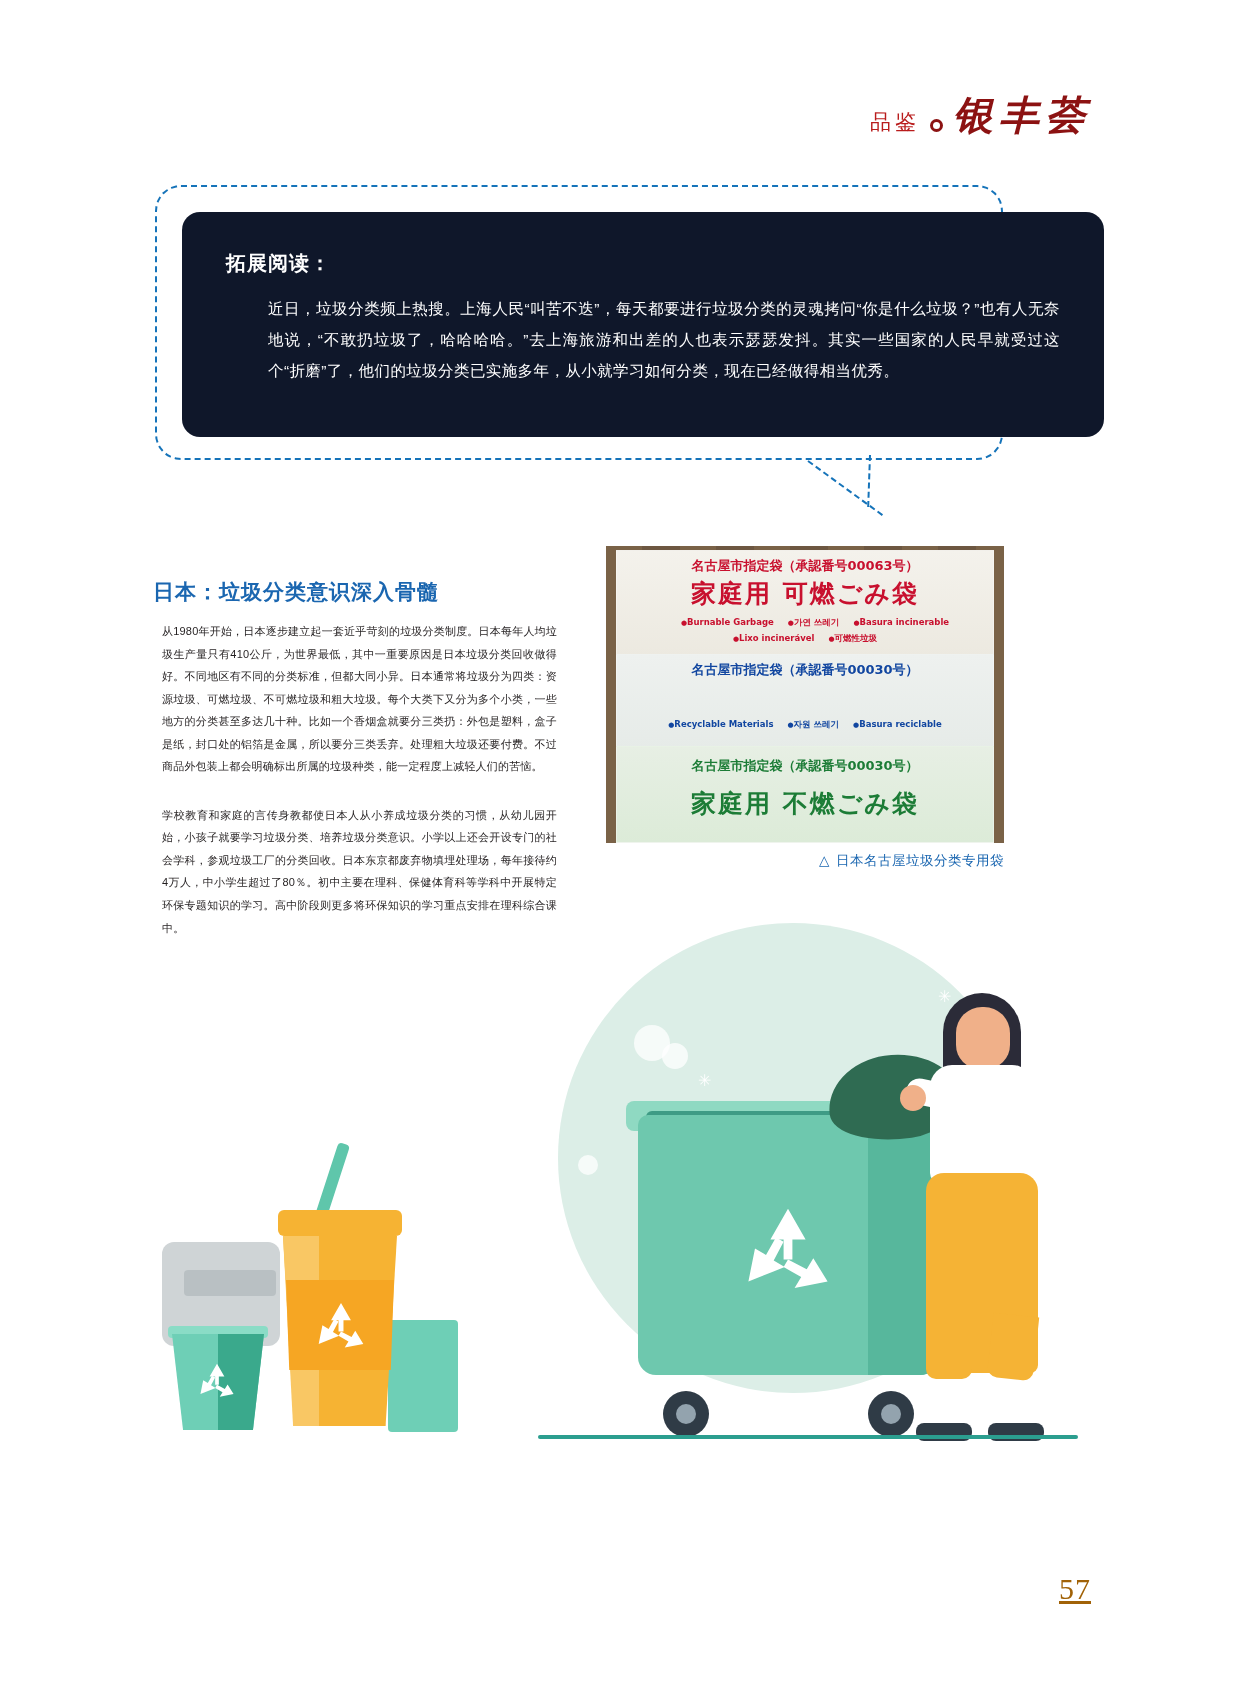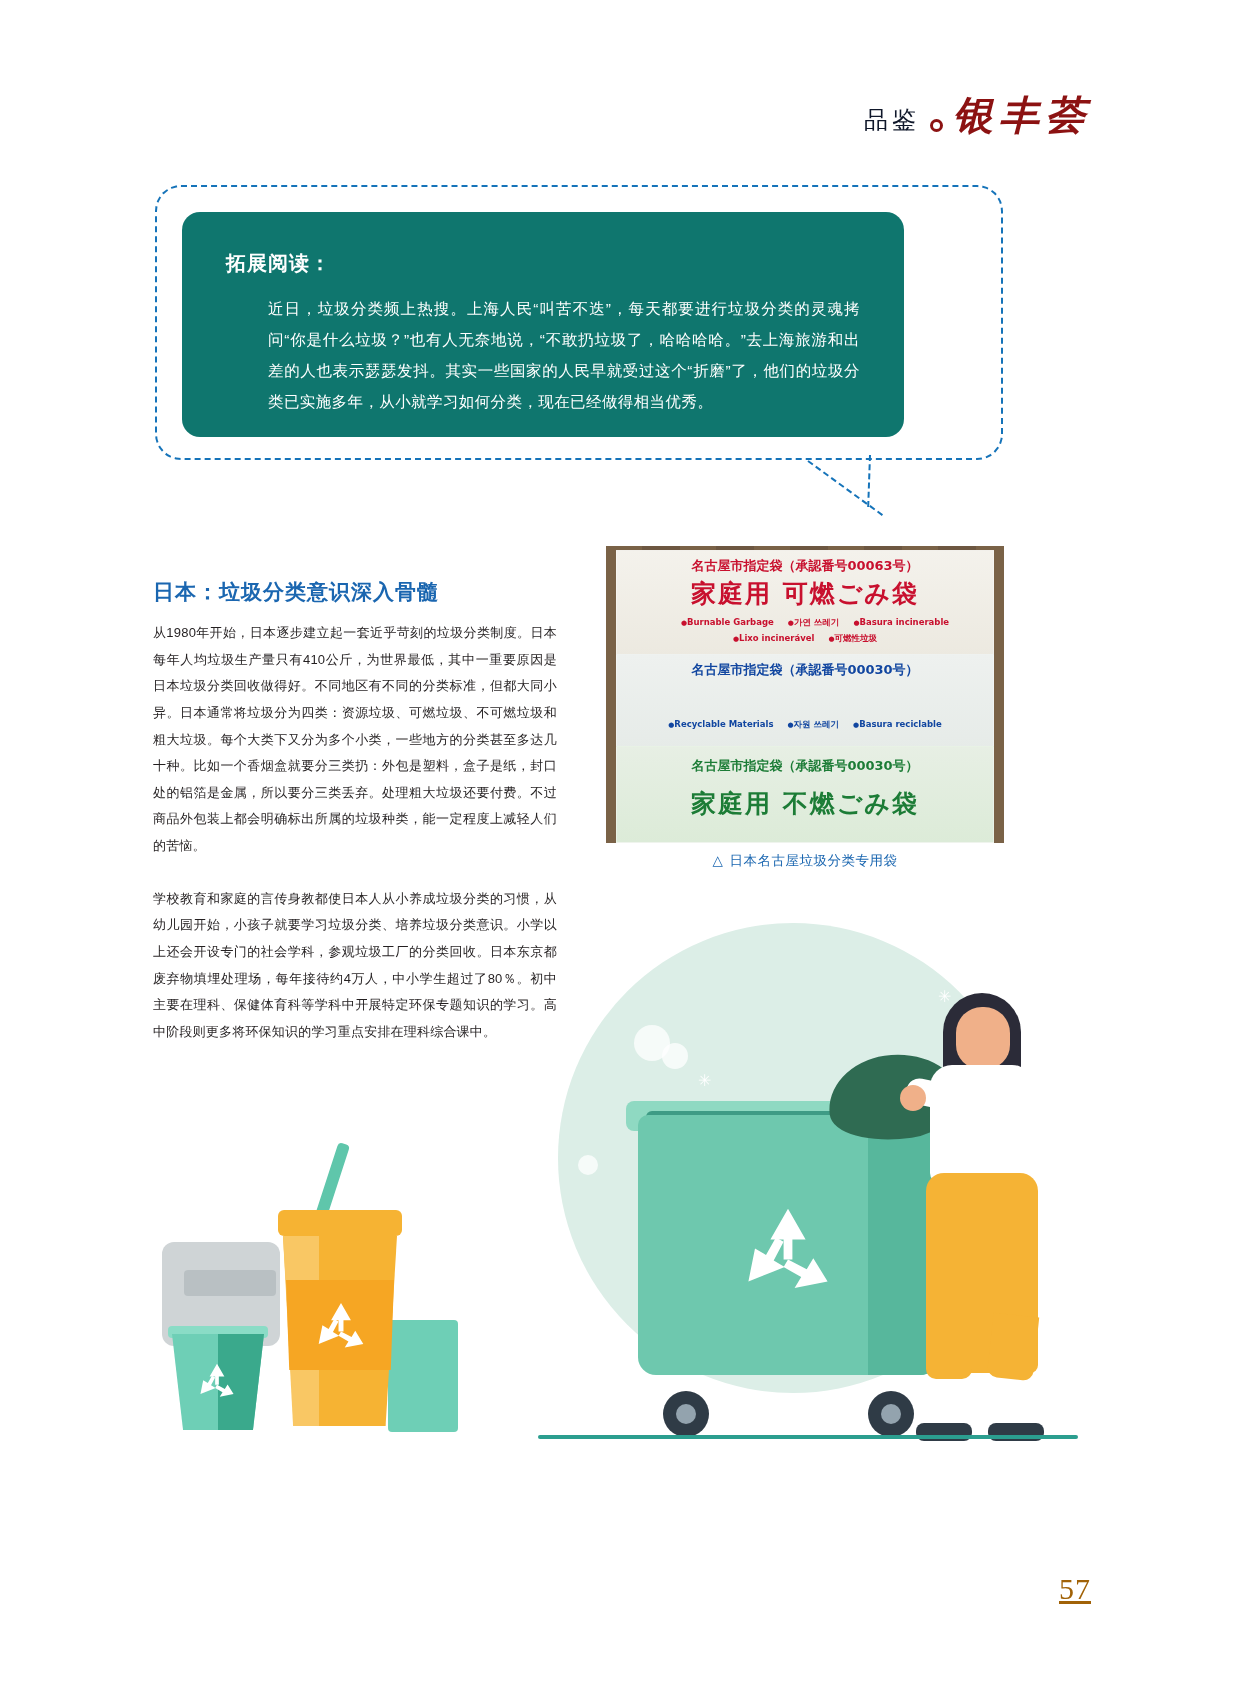--- a/index.html
+++ b/index.html
@@ -20,23 +20,23 @@
   .page-header {
     position: absolute;
     top: 96px;
     right: 150px;
     display: flex;
     align-items: flex-end;
     gap: 10px;
   }
   .header-label {
     font-family: Liberation Sans, sans-serif;
-    font-size: 24px;
+    font-size: 21px;
     letter-spacing: 4px;
-    color: #0f172a;
+    color: #b91c1c;
   }
   .header-diamond {
     width: 13px;
     height: 13px;
     background: #8c1212;
     border-radius: 50%;
     margin-bottom: 4px;
     position: relative;
   }
   .header-diamond::after {
@@ -65,23 +65,23 @@
     width: 848px;
     height: 275px;
     border: 2px dashed #1573b9;
     border-radius: 26px;
     box-sizing: border-box;
   }
   .callout-inner {
     position: absolute;
     left: 25px;
     top: 25px;
-    width: 722px;
+    width: 922px;
     height: 225px;
-    background: #0f766e;
+    background: #0f172a;
     border-radius: 18px;
     box-sizing: border-box;
     padding: 38px 44px 10px 44px;
     color: #ffffff;
   }
   .callout-title {
     font-size: 20px;
     font-weight: bold;
     letter-spacing: 1px;
     margin-bottom: 16px;
@@ -125,25 +125,25 @@
     width: 404px;
   }
   .article-title {
     font-size: 21px;
     font-weight: bold;
     color: #1a66b0;
     letter-spacing: 1px;
     margin-bottom: 14px;
   }
   .para {
-    font-size: 13px;
+    font-size: 11px;
     line-height: 2.05;
     letter-spacing: 0.2px;
     text-align: justify;
-    margin: 0 0 26px 0;
+    margin: 0 0 26px 9px;
     color: #231f20;
   }
 
   
   .photo-frame {
     position: absolute;
     left: 606px;
     top: 546px;
     width: 398px;
     height: 297px;
@@ -194,21 +194,21 @@
   }
   .dots-row span::before {
     content: "\25CF ";
     font-size: 7px;
   }
   .photo-caption {
     position: absolute;
     left: 606px;
     top: 852px;
     width: 398px;
-    text-align: center;
+    text-align: right;
     font-size: 13.5px;
     color: #1a66b0;
     letter-spacing: 0.5px;
   }
   .tri {
     display: inline-block;
     margin-right: 6px;
     color: #1a66b0;
   }
 

